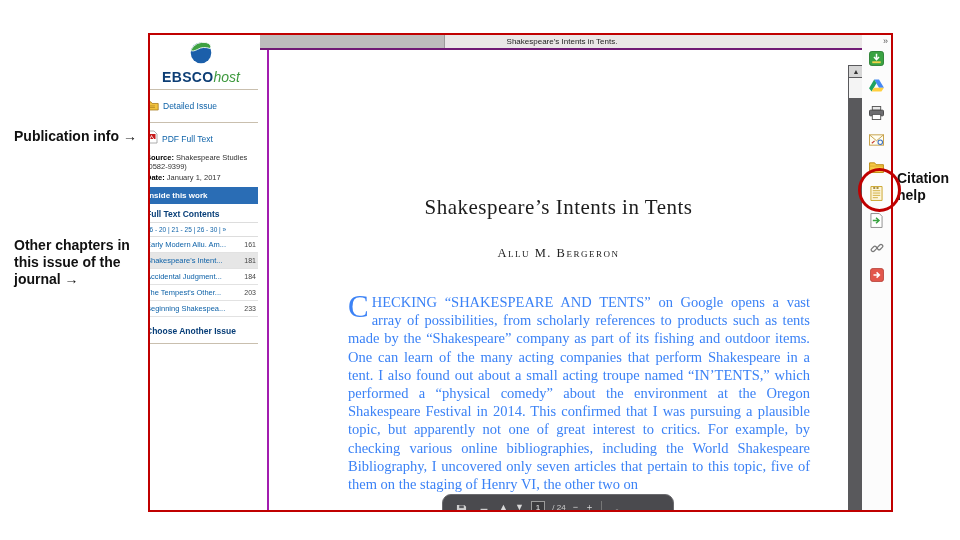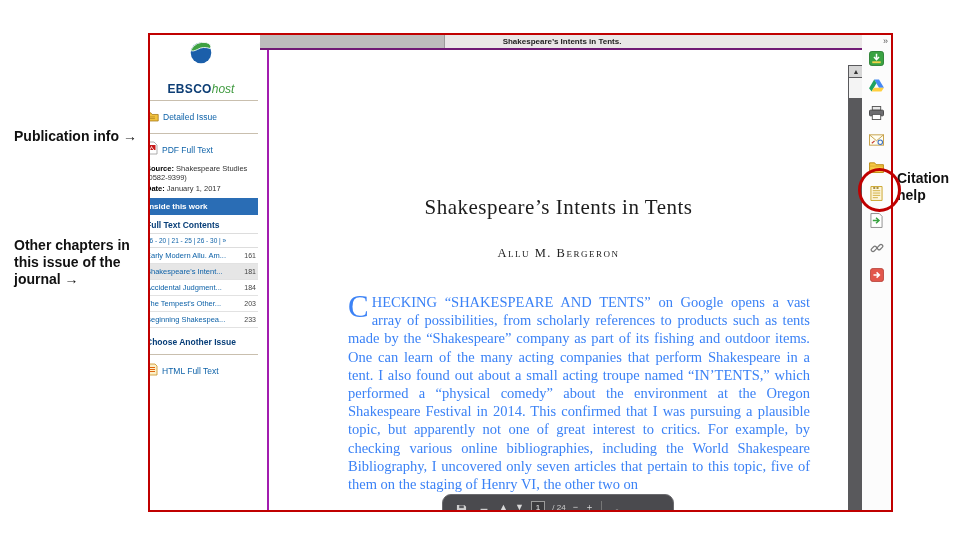--- a/index.html
+++ b/index.html
@@ -13,21 +13,21 @@
   .ann-cite{left:897px;top:170px;width:62px;}
 
   
   .screenshot{position:absolute;left:148px;top:33px;width:745px;height:479px;
               border:2px solid #c00000;box-sizing:border-box;background:#fff;overflow:hidden;}
 
   
   .sidebar{position:absolute;left:0;top:0;width:110px;height:100%;background:#fff;overflow:hidden;}
   .sidebar-inner{margin-left:-6px;width:114px;}
   .logo-wrap{text-align:center;padding-top:5px;}
-  .logo-text{font-size:12px;margin-top:14px;text-align:center;}
+  .logo-text{font-size:14px;margin-top:1px;text-align:center;}
   .logo-ebsco{color:#0d3e75;font-weight:bold;letter-spacing:.3px;}
   .logo-host{color:#3f9a3f;font-style:italic;}
   .sb-divider{border-top:1px solid #c9bfae;margin:4px 0;}
   .sb-link{display:flex;align-items:center;gap:4px;padding:3px 2px;}
   .sb-link a{color:#0e62a8;font-size:8.5px;text-decoration:none;}
   .sb-meta{font-size:7.5px;color:#333;padding:2px 2px 0 2px;line-height:9px;}
   .sb-meta b{color:#000;}
   .blue-bar{background:#2a6db5;color:#fff;font-weight:bold;font-size:8px;
             padding:4px 3px;margin-top:5px;}
   .sb-header{color:#073e78;font-weight:bold;font-size:8.5px;padding:5px 2px 3px 2px;}
@@ -35,21 +35,21 @@
                  padding:3px 2px;}
   .toc-row{display:flex;justify-content:space-between;align-items:center;
            border-bottom:1px solid #e2e2e2;padding:3px 2px;}
   .toc-row.selected{background:#e6e6e6;}
   .toc-title{color:#0e62a8;font-size:7.5px;white-space:nowrap;overflow:hidden;}
   .toc-page{color:#444;font-size:7px;padding-left:3px;}
   .choose{padding-top:9px;}
 
   
   .viewer{position:absolute;left:110px;top:0;width:604px;height:100%;}
-  .tabstrip{position:relative;height:13px;background:#eae7e7;border-bottom:2px solid #701a75;font-weight:bold;}
+  .tabstrip{position:relative;height:13px;background:#eae7e7;border-bottom:2px solid #701a75;}
   .tab-left{position:absolute;left:0;top:0;width:185px;height:100%;background:#bdbcbc;
             border-right:1px solid #9a9a9a;box-sizing:border-box;}
   .tab-title{position:absolute;left:0;right:0;top:0;text-align:center;font-size:8px;
              color:#222;line-height:13px;}
   .pdf-area{position:absolute;left:0;right:0;top:15px;bottom:0;background:#fff;}
   .page{position:absolute;left:7px;right:16px;top:0;bottom:0;background:#fff;
         border-left:2px solid #a21caf;overflow:hidden;font-family:Liberation Serif, serif;}
   .art-title{margin:145px 0 0 0;text-align:center;font-size:21px;font-weight:normal;
              color:#1c1c1c;letter-spacing:.5px;}
   .art-author{margin-top:26px;text-align:center;font-size:12.5px;color:#222;
@@ -172,29 +172,20 @@
           <div class="toc-row">
             <span class="toc-title">Beginning Shakespea...</span>
             <span class="toc-page">233</span>
           </div>
         </div>
 
         <div class="sb-header choose">Choose Another Issue</div>
 
         <div class="sb-divider"></div>
 
-        <div class="sb-link">
-          <span>
-            <svg width="12" height="13" viewBox="0 0 12 13">
-              <path d="M1 1h8l2 2v9H1z" fill="#fdf0c8" stroke="#c98f1e" stroke-width="0.8"></path>
-              <path d="M3 4.5h6M3 6.5h6M3 8.5h6" stroke="#e0650f" stroke-width="1"></path>
-            </svg>
-          </span>
-          <a href="#">HTML Full Text</a>
-        </div>
       </div>
     </div>
 
     <div class="viewer">
       <div class="tabstrip">
         <div class="tab-left"></div>
         <div class="tab-title">Shakespeare’s Intents in Tents.</div>
       </div>
 
       <div class="pdf-area">

